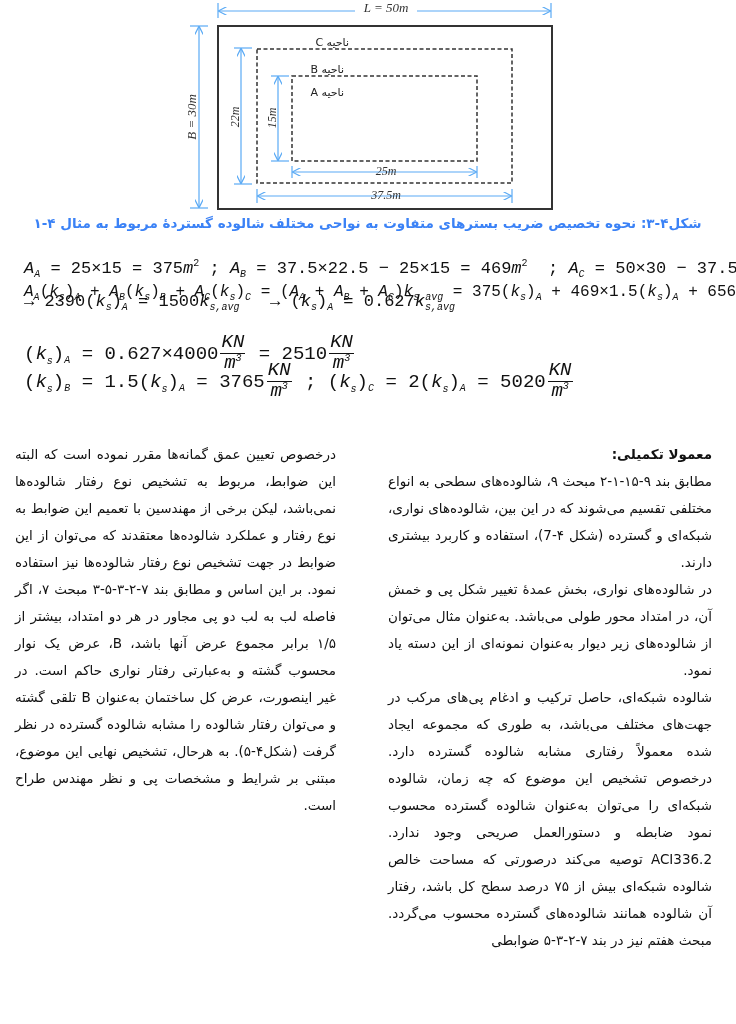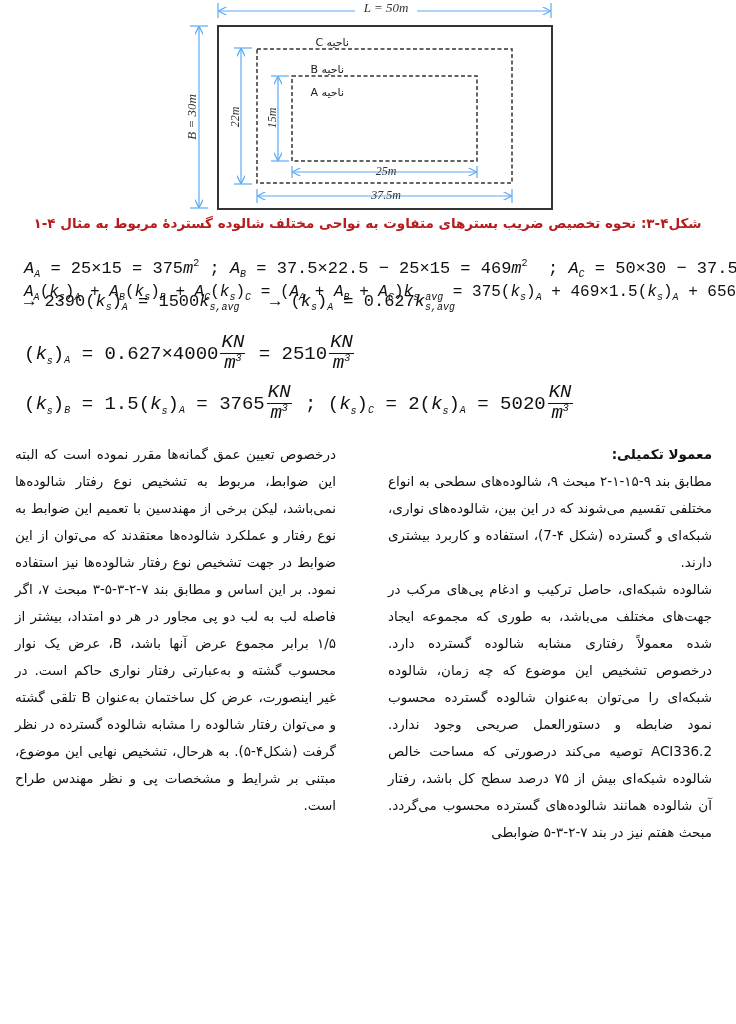--- a/index.html
+++ b/index.html
@@ -1,18 +1,18 @@
 <!DOCTYPE html>
 <html><head>
 <meta charset="utf-8">
 <style>
   html, body { margin:0; padding:0; background:#fff; }
   body { width:736px; height:1024px; position:relative; overflow:hidden; font-family:"DejaVu Sans", sans-serif; color:#111; }
   #figure { position:absolute; left:0; top:0; width:736px; height:215px; }
-  #caption { position:absolute; left:0; top:215px; width:735px; text-align:center; direction:rtl; font-weight:bold; font-size:13.5px; color:#b91c1c; }
+  #caption { position:absolute; left:0; top:215px; width:735px; text-align:center; direction:rtl; font-weight:bold; font-size:13.5px; color:#3b82f6; }
   .eq { position:absolute; left:24px; font-family:Liberation Mono, monospace; font-size:17px; white-space:nowrap; color:#111; }
   .eq i { font-style:italic; }
   .eq sub, .eq sup { font-size:10px; }
   .frac { display:inline-flex; flex-direction:column; align-items:center; vertical-align:middle; font-style:italic; line-height:1.05; margin:0 2px; }
   .frac .num { border-bottom:1px solid #111; padding:0 1px; }
   .col { position:absolute; direction:rtl; text-align:justify; text-align-last:right; font-size:13.5px; line-height:27px; color:#111; }
   #col-right { left:388px; top:441px; width:324px; }
   #col-left { left:15px; top:441px; width:321px; }
   .col p { margin:0; }
   .heading { font-weight:bold; }
@@ -82,31 +82,32 @@
 </div>
 <div class="eq" style="top:333px; font-size:19px;">
   (<i>k<sub>s</sub></i>)<sub><i>A</i></sub> = 0.627×4000<span class="frac">
       <span class="num">KN</span>
       <span>m<sup>3</sup></span>
     </span> = 2510<span class="frac">
       <span class="num">KN</span>
       <span>m<sup>3</sup></span>
     </span>
 </div>
-<div class="eq" style="top:383px; font-size:19px;">
+<div class="eq" style="top:361px; font-size:19px;">
   (<i>k<sub>s</sub></i>)<sub><i>B</i></sub> = 1.5(<i>k<sub>s</sub></i>)<sub><i>A</i></sub> = 3765<span class="frac">
       <span class="num">KN</span>
       <span>m<sup>3</sup></span>
     </span> ; (<i>k<sub>s</sub></i>)<sub><i>C</i></sub> = 2(<i>k<sub>s</sub></i>)<sub><i>A</i></sub> = 5020<span class="frac">
       <span class="num">KN</span>
       <span>m<sup>3</sup></span>
     </span>
 </div>
 
 <div class="col" id="col-right">
   <p class="heading">معمولا تکمیلی:</p>
   <p>مطابق بند ۹-۱۵-۱-۲ مبحث ۹، شالوده‌های سطحی به انواع مختلفی تقسیم می‌شوند که در این بین، شالوده‌های نواری، شبکه‌ای و گسترده (شکل ۴-7)، استفاده و کاربرد بیشتری دارند.</p>
+  <p>در شالوده‌های نواری، بخش عمدهٔ تغییر شکل پی و خمش آن، در امتداد محور طولی می‌باشد. به‌عنوان مثال می‌توان از شالوده‌های زیر دیوار به‌عنوان نمونه‌ای از این دسته یاد نمود.</p>
   <p>شالوده شبکه‌ای، حاصل ترکیب و ادغام پی‌های مرکب در جهت‌های مختلف می‌باشد، به طوری که مجموعه ایجاد شده معمولاً رفتاری مشابه شالوده گسترده دارد. درخصوص تشخیص این موضوع که چه زمان، شالوده شبکه‌ای را می‌توان به‌عنوان شالوده گسترده محسوب نمود ضابطه و دستورالعمل صریحی وجود ندارد. ACI336.2 توصیه می‌کند درصورتی که مساحت خالص شالوده شبکه‌ای بیش از ۷۵ درصد سطح کل باشد، رفتار آن شالوده همانند شالوده‌های گسترده محسوب می‌گردد. مبحث هفتم نیز در بند ۷-۲-۳-۵ ضوابطی</p>
 </div>
 
 <div class="col" id="col-left">
   <p>درخصوص تعیین عمق گمانه‌ها مقرر نموده است که البته این ضوابط، مربوط به تشخیص نوع رفتار شالوده‌ها نمی‌باشد، لیکن برخی از مهندسین با تعمیم این ضوابط به نوع رفتار و عملکرد شالوده‌ها معتقدند که می‌توان از این ضوابط در جهت تشخیص نوع رفتار شالوده‌ها نیز استفاده نمود. بر این اساس و مطابق بند ۷-۲-۳-۵-۳ مبحث ۷، اگر فاصله لب به لب دو پی مجاور در هر دو امتداد، بیشتر از ۱/۵ برابر مجموع عرض آنها باشد، B، عرض یک نوار محسوب گشته و به‌عبارتی رفتار نواری حاکم است. در غیر اینصورت، عرض کل ساختمان به‌عنوان B تلقی گشته و می‌توان رفتار شالوده را مشابه شالوده گسترده در نظر گرفت (شکل۴-۵). به هرحال، تشخیص نهایی این موضوع، مبتنی بر شرایط و مشخصات پی و نظر مهندس طراح است.</p>
 </div>
 
 </body></html>

